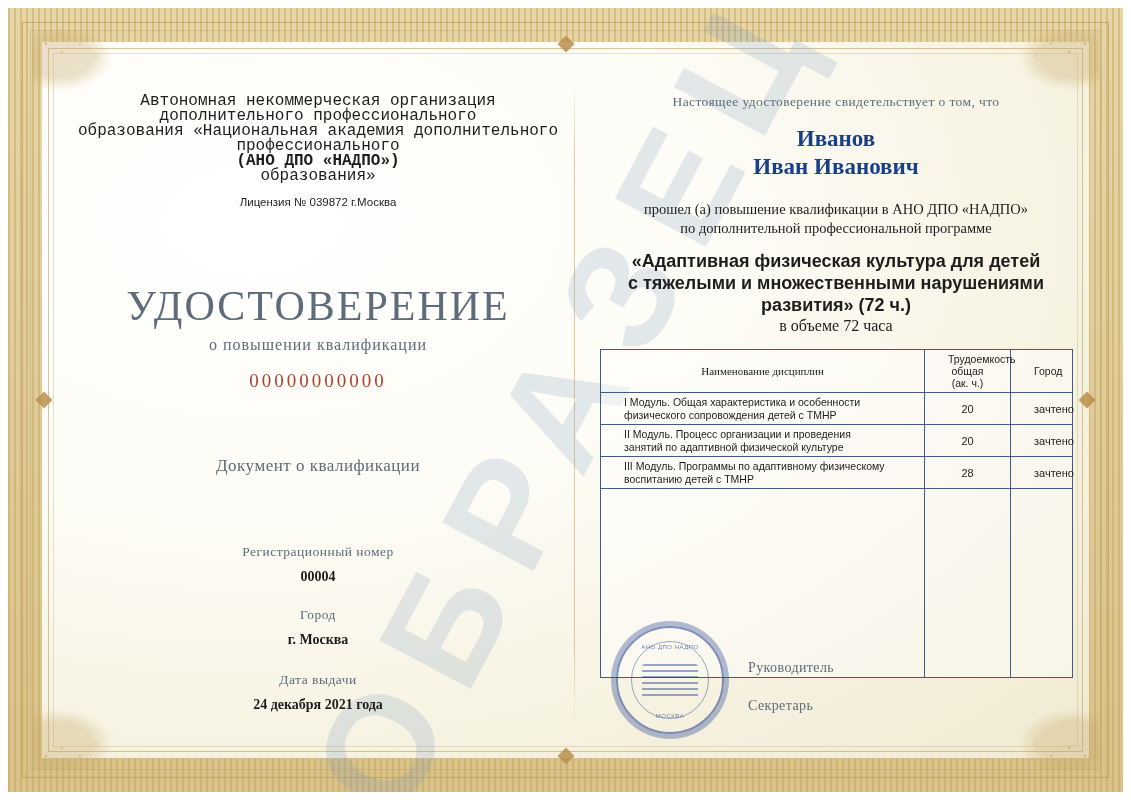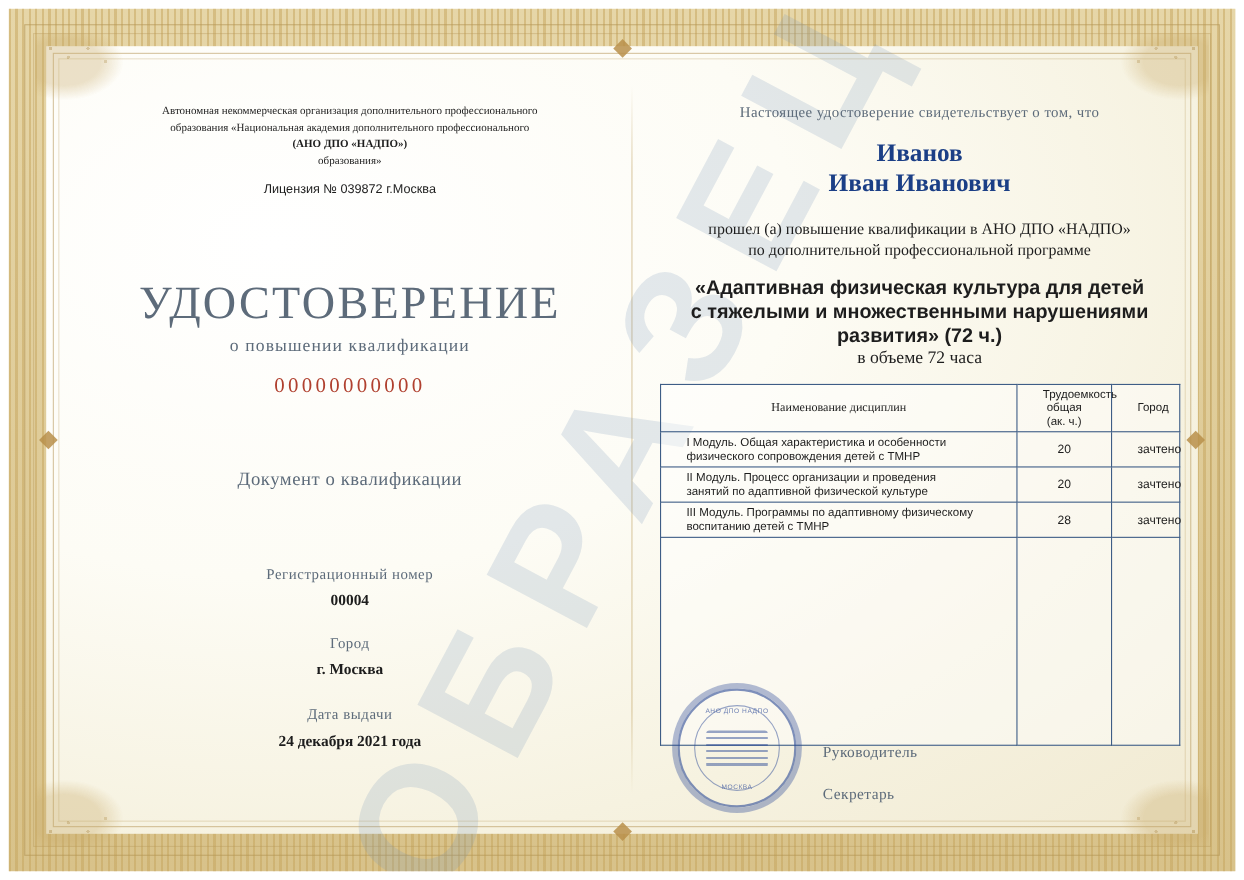--- a/index.html
+++ b/index.html
@@ -120,22 +120,22 @@
 
   .left-col {
     position: absolute;
     left: 60px;
     top: 86px;
     width: 500px;
     text-align: center;
     color: #2b2b2b;
   }
   .org-name {
-    font-family: Liberation Serif, serif;
-    font-size: 10px;
+    font-family: Liberation Mono, monospace;
+    font-size: 16px;
     line-height: 15px;
     color: #1d1d1d;
   }
   .license {
     font-family: "Liberation Sans", sans-serif;
     font-size: 11.5px;
     margin-top: 12px;
     color: #1d1d1d;
   }
 
@@ -321,21 +321,20 @@
   .stamp .stamp-bottom { bottom: 13px; }
 
   .signatures {
     position: absolute;
     left: 740px;
     top: 652px;
     font-family: "Liberation Serif", serif;
     font-size: 14px;
     color: #5d6b7a;
     letter-spacing: .4px;
-    margin-top: 17px;
   }
   .signatures div + div { margin-top: 22px; }
 </style>
 </head>
 <body>
 
 <div class="page">
   <div class="cert">
     <div class="band-outer"></div>
     <div class="band-inner-mask"></div>

